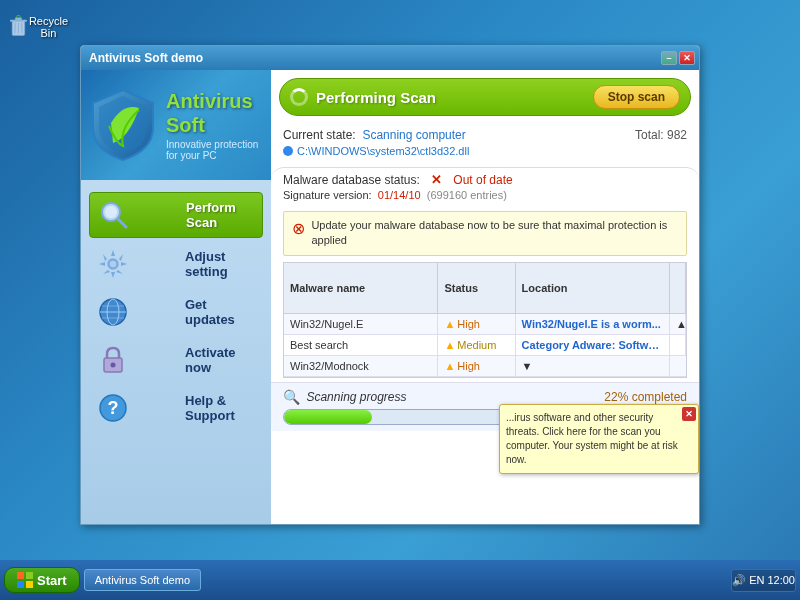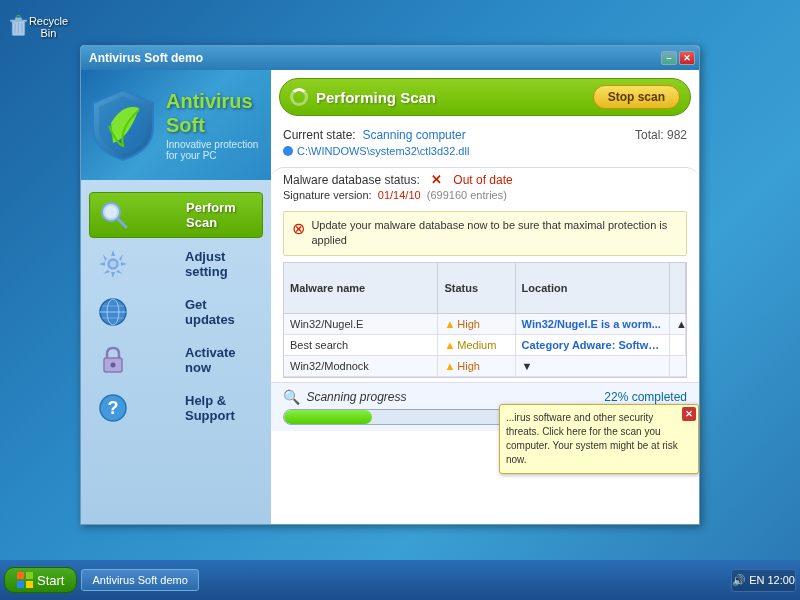--- a/index.html
+++ b/index.html
@@ -339,21 +339,21 @@
     }
     .progress-row {
       display: flex;
       align-items: center;
       justify-content: space-between;
       margin-bottom: 4px;
     }
     .progress-left { display: flex; align-items: center; gap: 6px; }
     .progress-icon { font-size: 14px; }
     .progress-label { color: #333; font-size: 12px; font-style: italic; }
-    .progress-pct { color: #0369a1; font-size: 12px; }
+    .progress-pct { color: #a16207; font-size: 12px; }
     .progress-bar-bg {
       height: 16px;
       background: #dde8f5;
       border: 1px solid #99aacc;
       border-radius: 8px;
       overflow: hidden;
     }
     .progress-bar-fill {
       height: 100%;
       background: linear-gradient(to bottom, #88ee44, #55cc00);
@@ -405,21 +405,21 @@
       padding: 0 4px;
       gap: 4px;
     }
     .start-btn {
       background: linear-gradient(to bottom, #4caa20, #2a8800);
       border: 1px solid #1a6600;
       border-radius: 10px;
       padding: 4px 12px;
       color: white;
       font-size: 13px;
-      font-weight: normal;
+      font-weight: bold;
       cursor: pointer;
       display: flex;
       align-items: center;
       gap: 4px;
       white-space: nowrap;
     }
     .taskbar-item {
       background: linear-gradient(to bottom, #4a88cc, #2a6aaa);
       border: 1px solid #6aacdd;
       border-radius: 3px;

